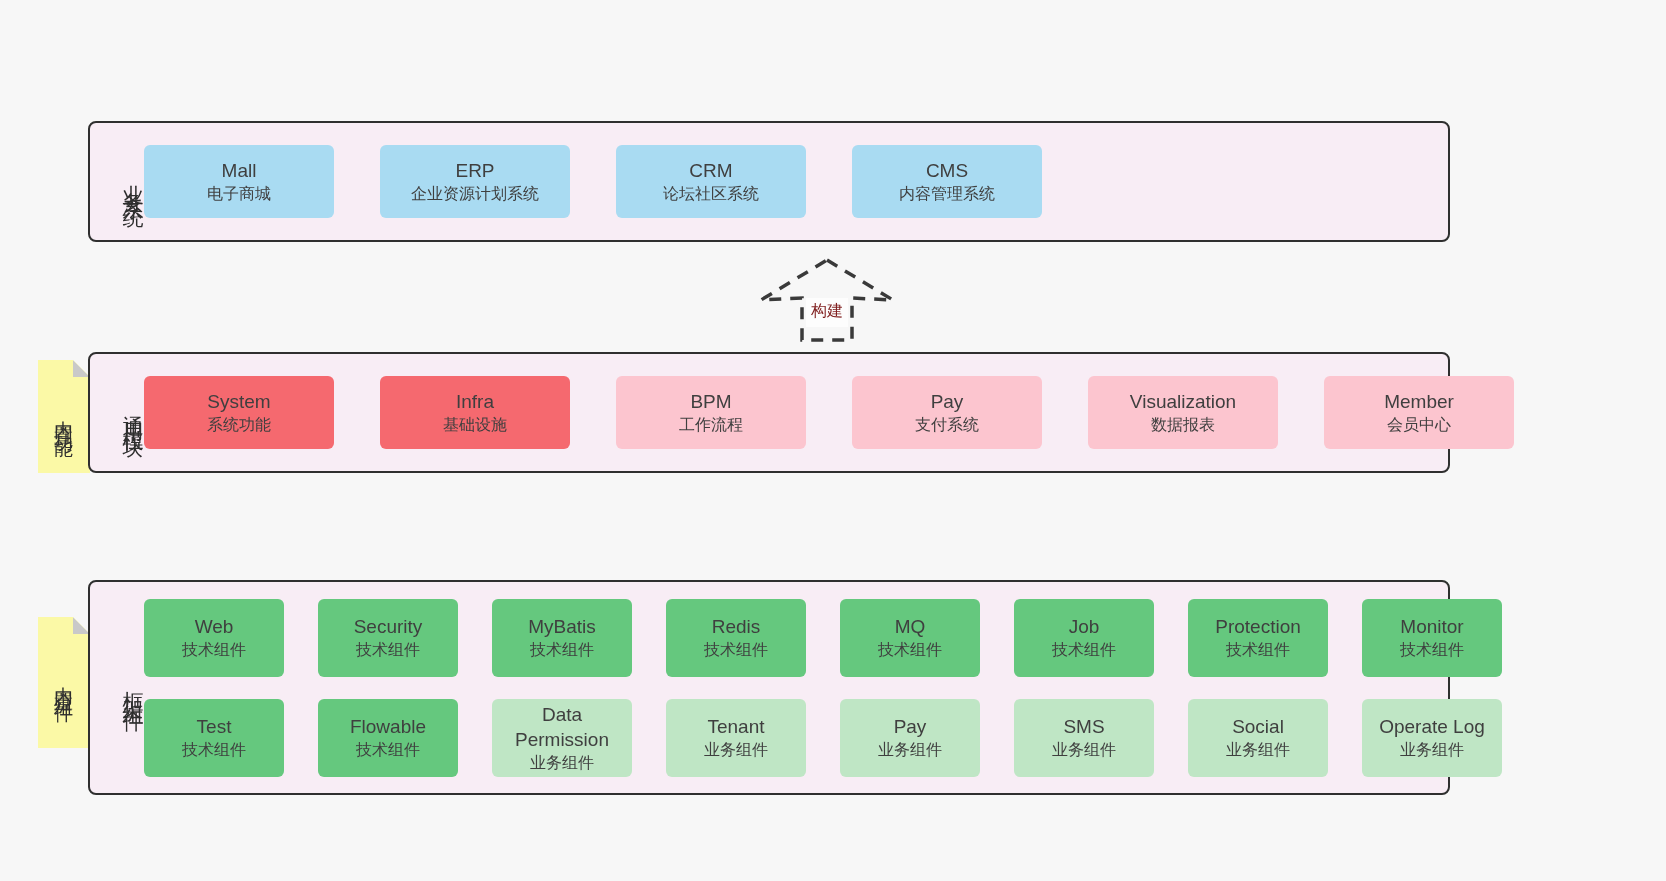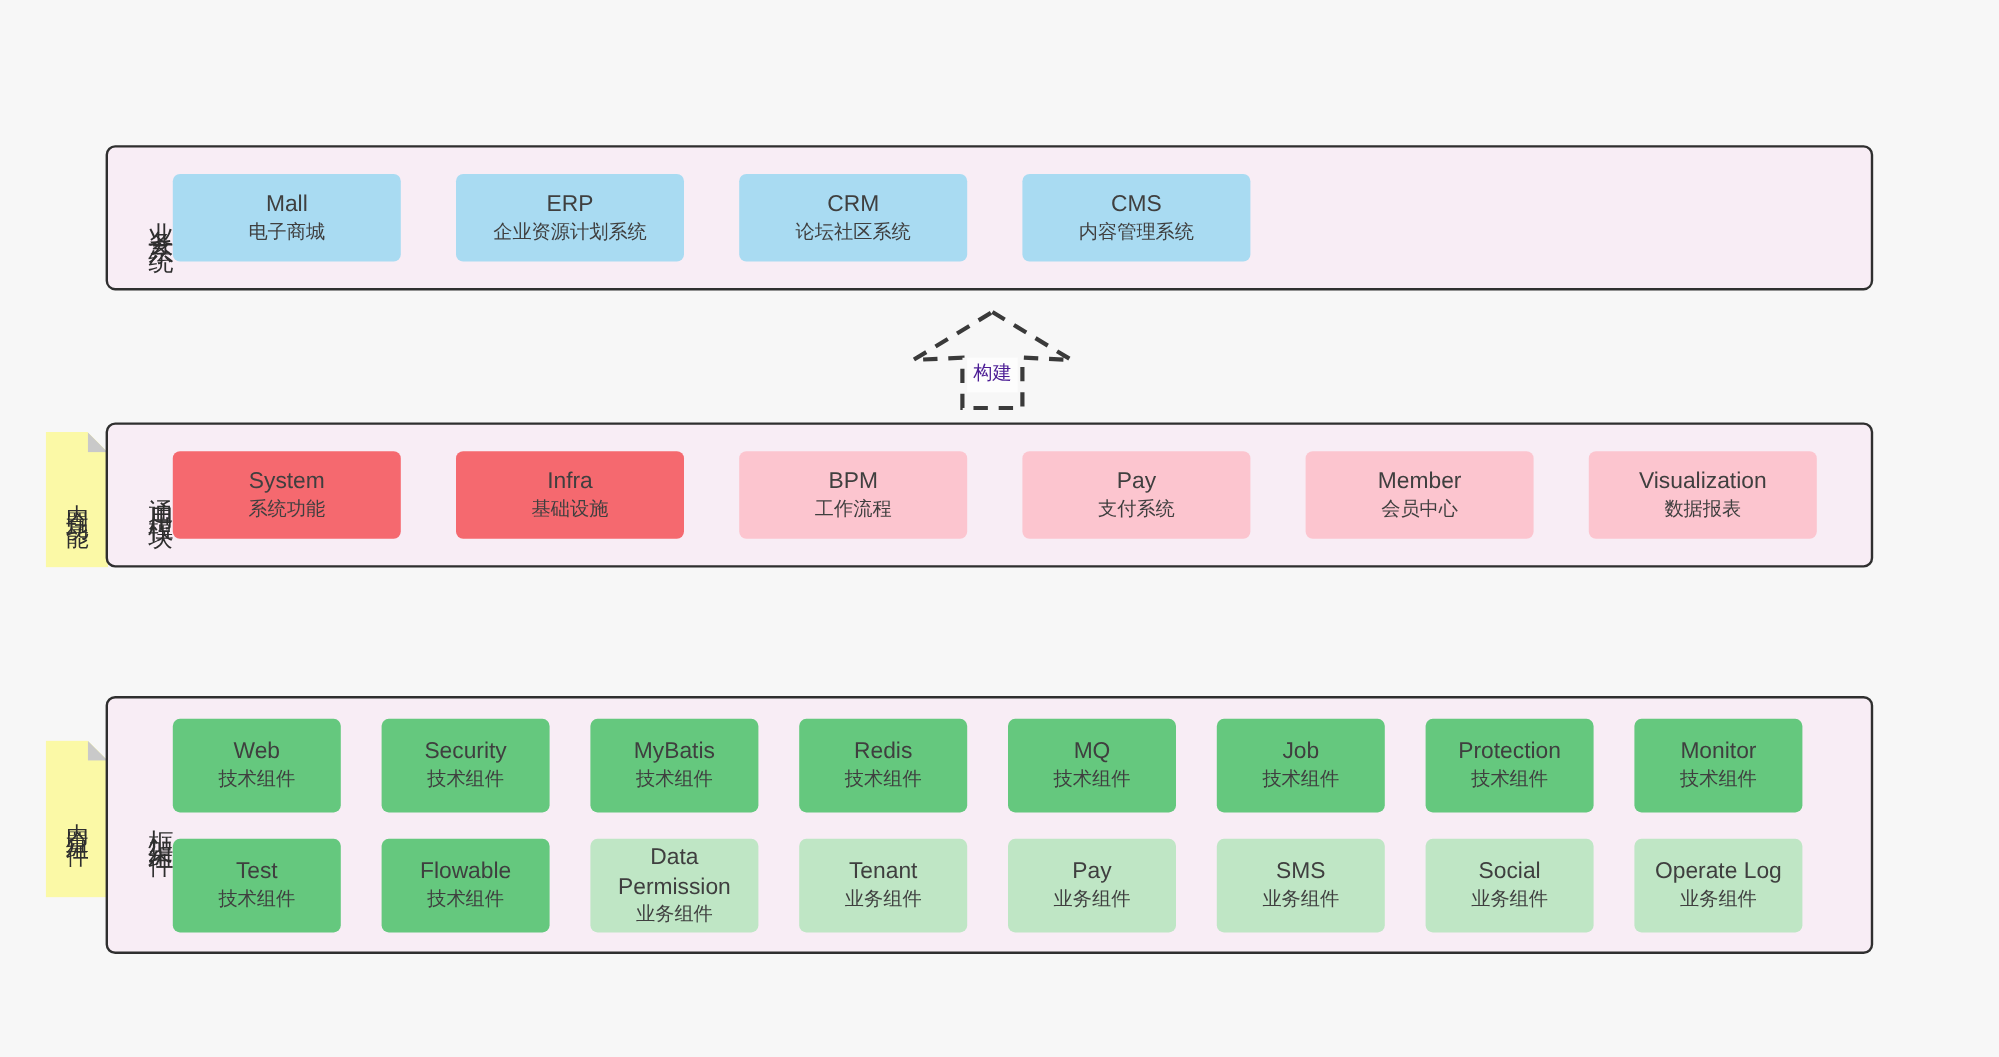--- a/index.html
+++ b/index.html
@@ -10,21 +10,21 @@
   #stage{
     position:relative;
     width:1666px;height:881px;
     background:var(--page-bg,#f7f7f7);
     overflow:hidden;
     color:var(--text,#3f3f3f);
   }
   
   .band{
     position:absolute;
-    left:88px;width:1473px;
+    left:88px;width:1362px;
     background:var(--band-bg,#f8edf5);
     border:2px solid var(--band-border,#2f2f2f);
     border-radius:8px;
     box-sizing:border-box;
     display:flex;
     align-items:center;
     z-index:2;
   }
   #band-0{top:121px;height:121px;}
   #band-1{top:352px;height:121px;}
@@ -114,21 +114,21 @@
     stroke-width:3.5;
     stroke-dasharray:12 9;
   }
   .arrow-label{
     position:absolute;
     left:50%;top:42px;
     transform:translateX(-50%);
     background:#fdfdfd;
     padding:3px 5px 5px 5px;
     font-size:16px;
-    color:#4c1d95;
+    color:#7f1d1d;
     white-space:nowrap;
   }
 </style>
 </head>
 <body>
 
 <div id="stage">
 
   <div class="sticky" id="sticky-1">
     <span class="fold"></span>
@@ -184,26 +184,26 @@
           </div>
           <div class="box pink">
             <span class="title">BPM</span>
             <span class="subtitle">工作流程</span>
           </div>
           <div class="box pink">
             <span class="title">Pay</span>
             <span class="subtitle">支付系统</span>
           </div>
           <div class="box pink">
+            <span class="title">Visualization</span>
+            <span class="subtitle">数据报表</span>
+          </div>
+          <div class="box pink">
             <span class="title">Member</span>
             <span class="subtitle">会员中心</span>
-          </div>
-          <div class="box pink">
-            <span class="title">Visualization</span>
-            <span class="subtitle">数据报表</span>
           </div>
         </div>
       </div>
   </div>
 
 
   <div class="band" id="band-2">
     <div class="band-label">框架组件</div>
     <div class="rows">
       <div class="row">

